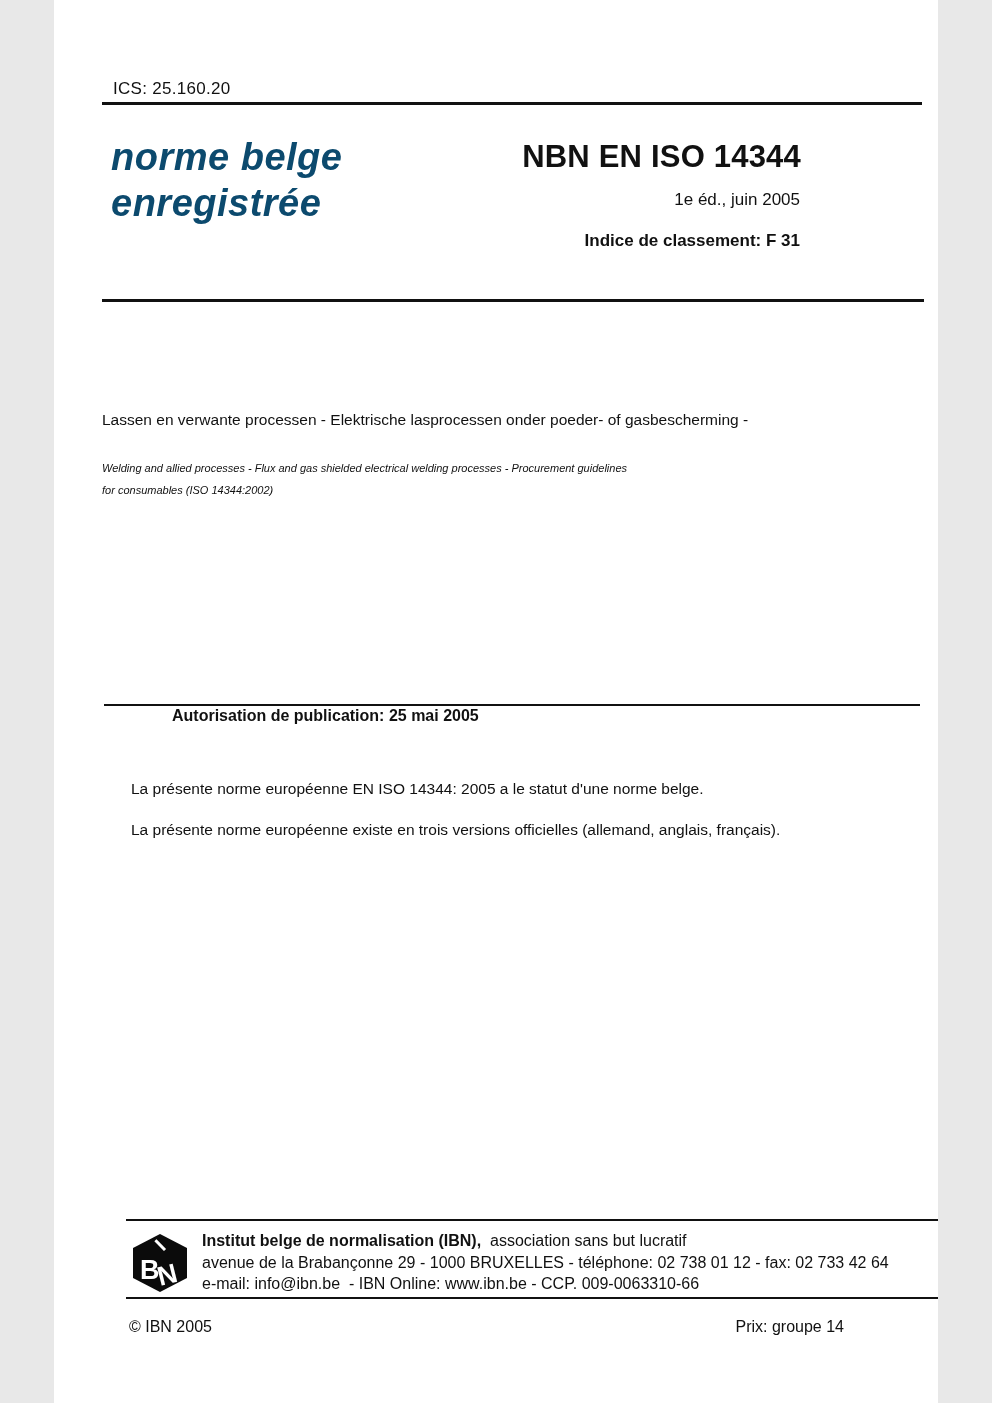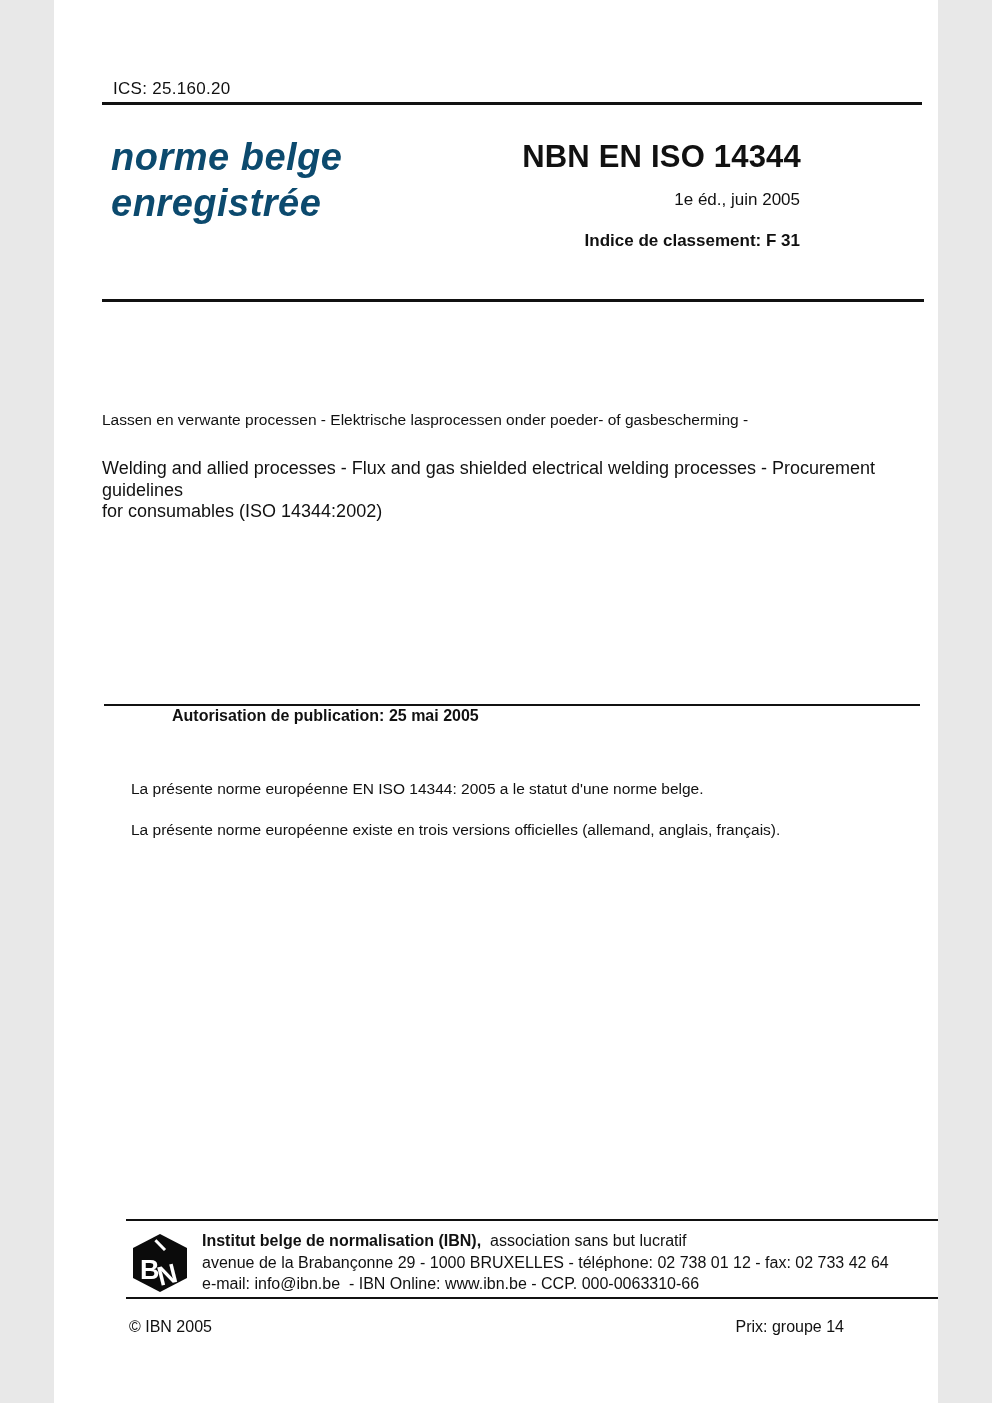--- a/index.html
+++ b/index.html
@@ -25,21 +25,21 @@
   }
 
   .std-number { position:absolute; right:137px; top:139px; font-size:31px; font-weight:bold; letter-spacing:0.2px; }
   .edition { position:absolute; right:138px; top:190px; font-size:17px; }
   .classification { position:absolute; right:138px; top:231px; font-size:17px; font-weight:bold; }
 
   .rule-title { left:48px; top:299px; width:822px; height:3px; }
 
   .title-fr { position:absolute; left:48px; top:312px; font-size:23px; font-weight:bold; line-height:29px; letter-spacing:0.1px; }
   .title-nl { position:absolute; left:48px; top:409px; font-size:15.5px; line-height:21.5px; }
-  .title-en { position:absolute; left:48px; top:458px; font-size:18px; line-height:21.5px; }
+  .title-en { position:absolute; left:48px; top:458px; font-size:11px; line-height:21.5px;font-style:italic; }
 
   .rule-auth { left:50px; top:704px; width:816px; height:2px; }
   .auth-label { position:absolute; left:75px; top:707px; font-size:16px; font-weight:bold;margin-left:43px; }
   .auth-para1 { position:absolute; left:77px; top:780px; font-size:15.5px; }
   .auth-para2 { position:absolute; left:77px; top:821px; font-size:15.5px; }
 
   .rule-fbox-top { left:72px; top:1219px; width:826px; height:2px; }
   .rule-fbox-bottom { left:72px; top:1297px; width:826px; height:2px; }
 
   .ibn-logo { position:absolute; left:75px; top:1233px; width:62px; height:60px; }
@@ -91,21 +91,21 @@
   <svg class="ibn-logo" viewBox="0 0 62 60" xmlns="http://www.w3.org/2000/svg">
     <polygon points="31,1 58,15 58,45 31,59 4,45 4,15" fill="#0b0b0b"></polygon>
     <text x="11" y="46" font-size="27" fill="#ffffff">B</text>
     <text x="31" y="53" font-size="27" fill="#ffffff" transform="rotate(-14 31 53)">N</text>
     <text x="34" y="19" font-size="20" fill="#ffffff" transform="rotate(-44 34 19)">I</text>
   </svg>
 
   <div class="pub-text">
     <div class="pub-line"><span class="pub-bold">Institut belge de normalisation (IBN),</span><span>  association sans but lucratif</span></div>
     <div class="pub-line">avenue de la Brabançonne 29 - 1000 BRUXELLES - téléphone: 02 738 01 12 - fax: 02 733 42 64</div>
-    <div class="pub-line">e-mail: info@ibn.be  - IBN Online: www.ibn.be - CCP. 000-0063310-66</div>
+    <div class="pub-line">e-mail: info@ibn.be  - IBN Online: www.ibn.be - CCP. 009-0063310-66</div>
   </div>
 
   <div class="rule rule-fbox-bottom"></div>
 
   <div class="copyright">© IBN 2005</div>
   <div class="price">Prix: groupe 14</div>
 
 </div>
 
 </body></html>

